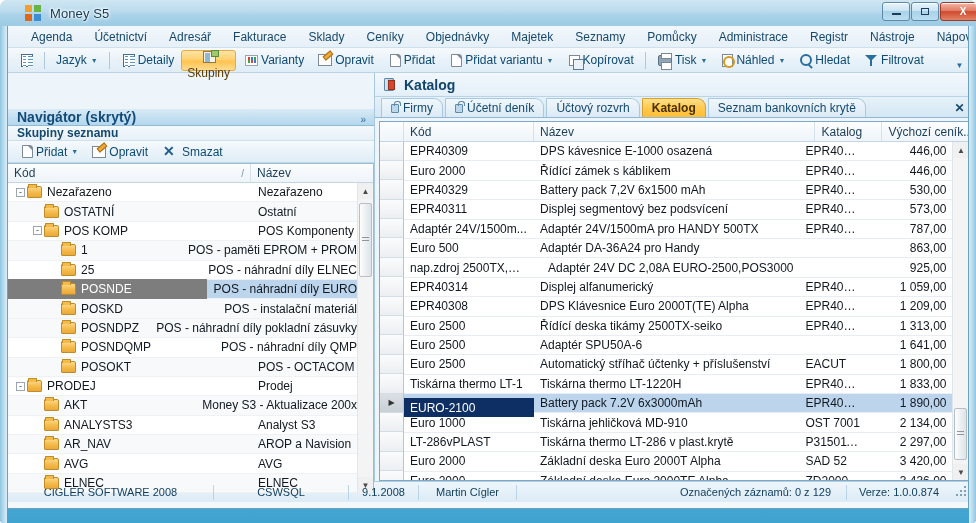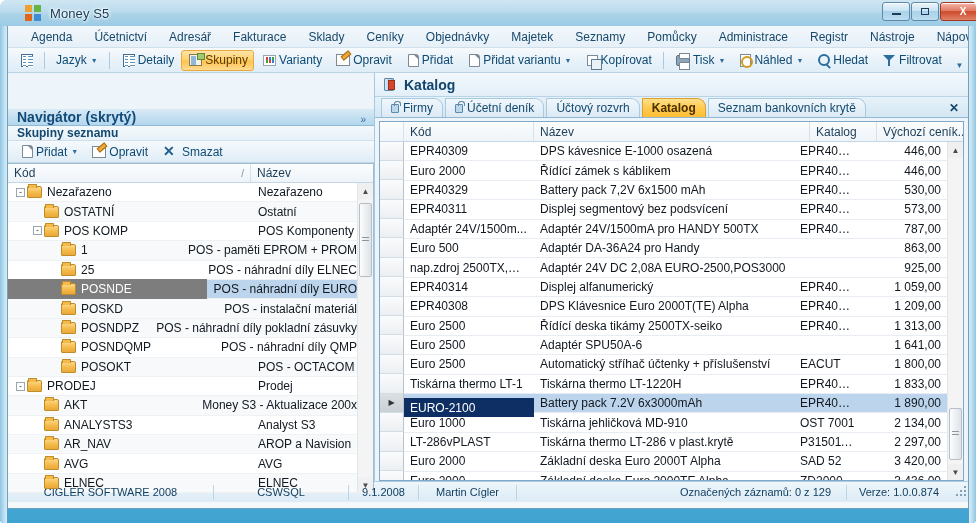--- a/index.html
+++ b/index.html
@@ -96,20 +96,21 @@
   }
   .tb-btn {
     display: flex; align-items: center; gap: 3px; height: 21px;
     padding: 0 5px; border: 1px solid transparent; border-radius: 3px;
     font-size: 12px; color: #0e4a73; white-space: nowrap; cursor: default;
   }
   .tb-btn.active {
     background: linear-gradient(180deg,#ffe4a8 0%, #ffcf6b 48%, #ffc24c 52%, #ffdb92 100%);
     border-color: #e5a93c;
     color: #5a3b00;
+    flex-direction: column;
   }
   .tb-sep { width:1px; height:17px; background:#aec9dc; margin: 0 4px; }
   .tb-caret { font-size: 7px; color:#2a6e9e; margin-left:1px; }
   .tb-overflow {
     position:absolute; right:3px; top:3px; width:11px; height:19px;
     display:flex; flex-direction:column; align-items:center; justify-content:flex-end;
     font-size:8px; color:#2a6e9e;
   }
 
   
@@ -698,21 +699,21 @@
                 <div class="grow">
                   <div class="gsel-col"></div>
                   <div class="gc gc-code" style="width: 130px;">Euro 500</div>
                   <div class="gc gc-name" style="width: auto; flex: 1 1 0%;">Adaptér DA-36A24 pro Handy</div>
                   <div class="gc gc-katalog" style="width: 67px;"></div>
                   <div class="gc gc-cena" style="width: 86px; text-align: right;">863,00</div>
                 </div>
                 <div class="grow">
                   <div class="gsel-col"></div>
                   <div class="gc gc-code" style="width: 130px;">nap.zdroj 2500TX,POS</div>
-                  <div class="gc gc-name" style="width: auto; flex: 1 1 0%;">Adaptér 24V DC 2,08A EURO-2500,POS3000</div>
+                  <div class="gc gc-name" style="width: auto; flex: 1 1 0%; margin-left: 8px;">Adaptér 24V DC 2,08A EURO-2500,POS3000</div>
                   <div class="gc gc-katalog" style="width: 67px;"></div>
                   <div class="gc gc-cena" style="width: 86px; text-align: right;">925,00</div>
                 </div>
                 <div class="grow">
                   <div class="gsel-col"></div>
                   <div class="gc gc-code" style="width: 130px;">EPR40314</div>
                   <div class="gc gc-name" style="width: auto; flex: 1 1 0%;">Displej alfanumerický</div>
                   <div class="gc gc-katalog" style="width: 67px;">EPR40314</div>
                   <div class="gc gc-cena" style="width: 86px; text-align: right;">1 059,00</div>
                 </div>

